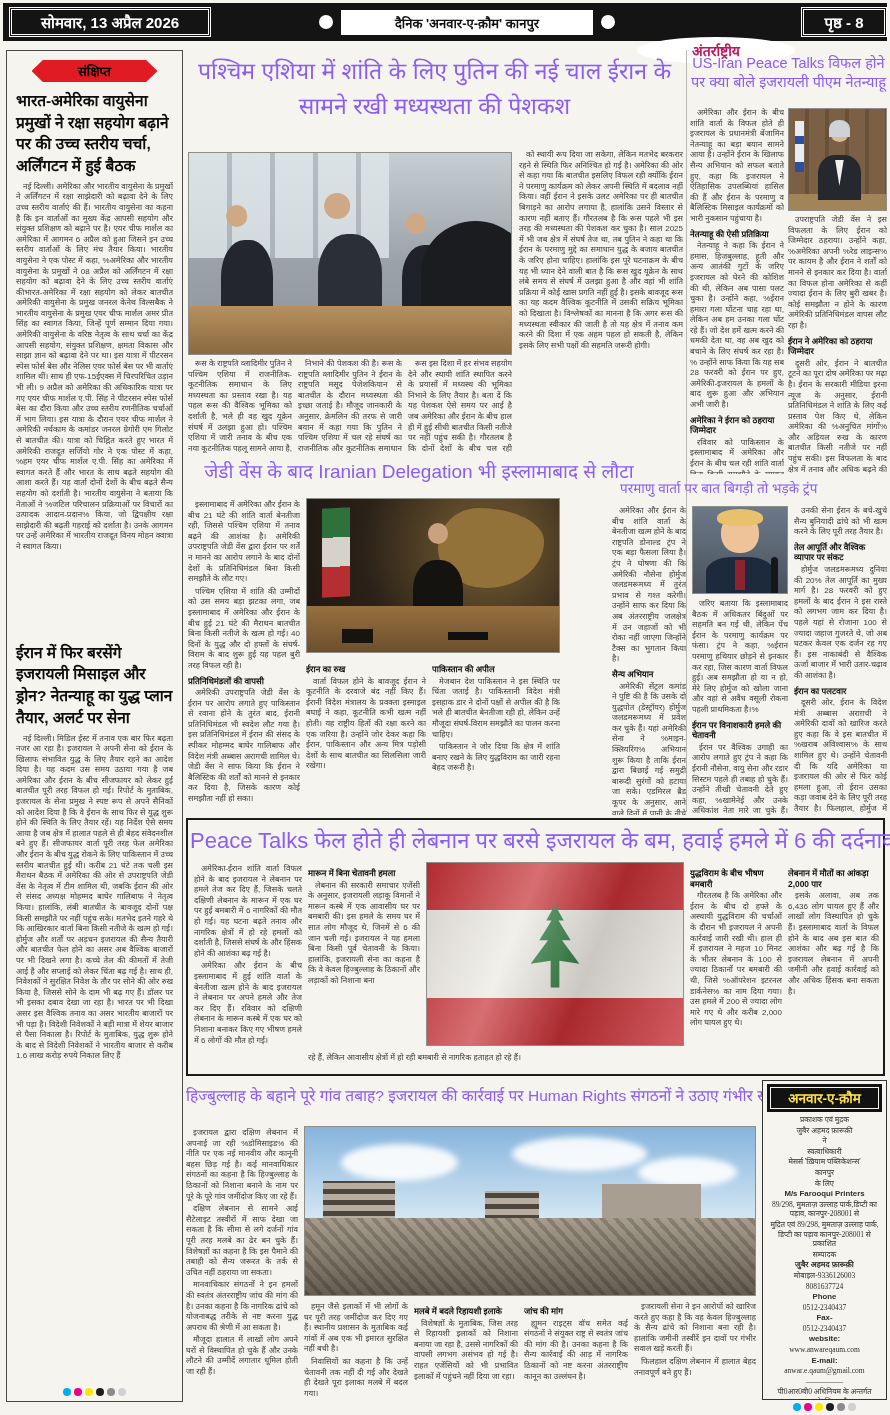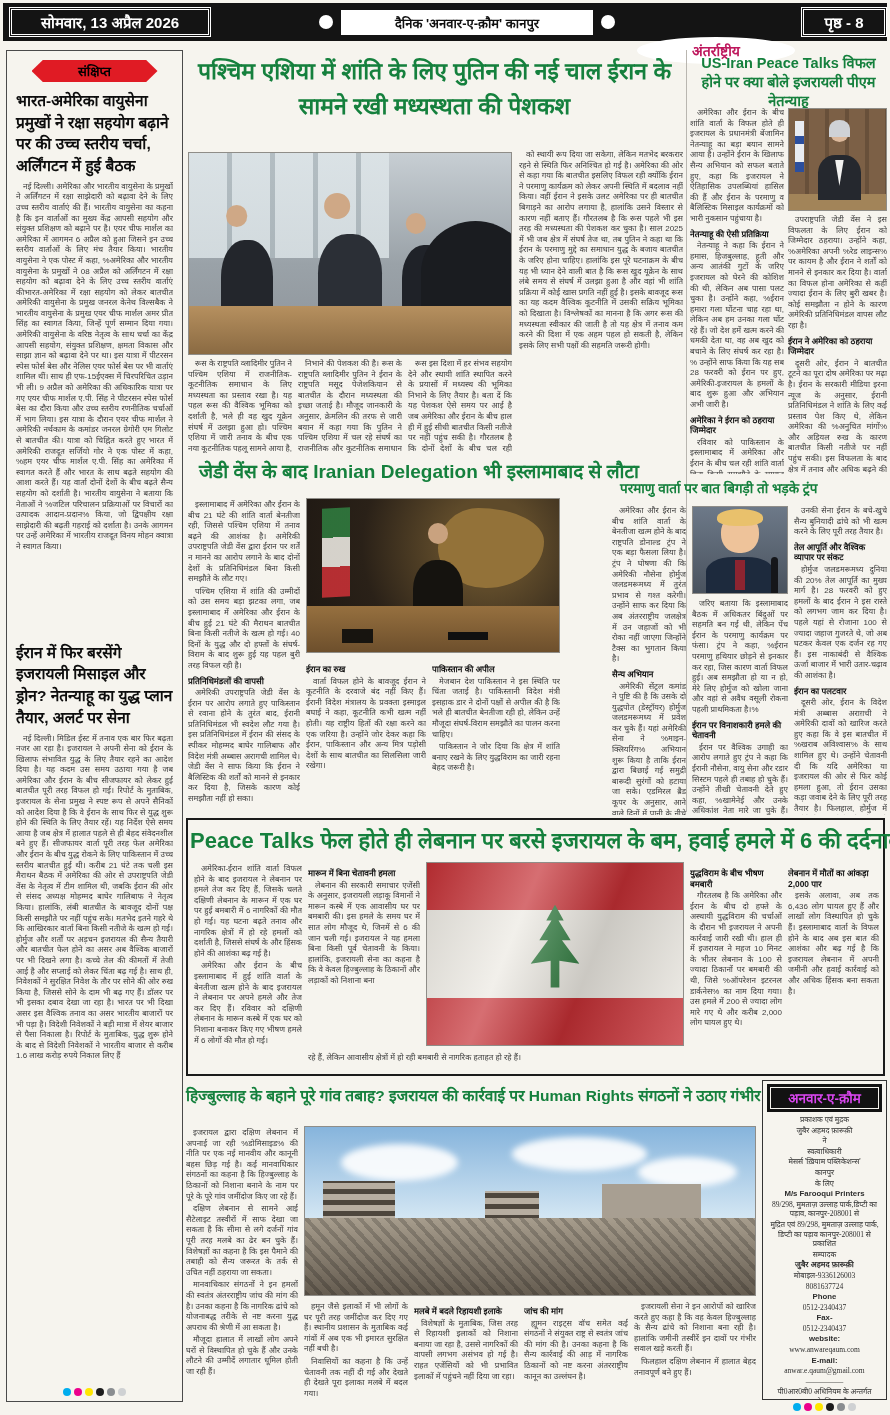--- a/index.html
+++ b/index.html
@@ -16,21 +16,21 @@
            font-weight:800;font-size:13px;display:flex;align-items:center;justify-content:center;}
   .sect-ellipse{left:634px;top:6px;width:158px;height:27px;background:#fff;border-radius:50%;
            color:#be185d;font-weight:800;font-size:14px;display:flex;align-items:center;justify-content:center;margin-top:28px;}
   .pagebox{left:798px;top:4px;width:86px;height:30px;border:3px double #fff;color:#fff;
            font-weight:800;font-size:15px;display:flex;align-items:center;justify-content:center;}
 
   
   .body{font-size:8px;line-height:10.6px;color:#3c3c3c;text-align:justify;overflow:hidden;}
   .body p{margin:0 0 2px;text-indent:7px;}
   .body h4{margin:4px 0 2px;font-size:8.4px;font-weight:bold;color:#141414;text-align:left;}
-  .hl{font-weight:700;color:#15803d;}
+  .hl{font-weight:400;color:#8b5cf6;}
   .center{text-align:center;}
   .nowrap{white-space:nowrap;}
   .rule-v{width:1px;background:#b9b6b0;}
   .photo{border:1px solid #8f8d88;overflow:hidden;}
 
   
   .briefbox{left:6px;top:50px;width:177px;height:1352px;border:1px solid #4a4a4a;padding:7px 9px;overflow:hidden;}
   .ribbon{width:126px;height:22px;margin:2px auto 4px;background:#e01b24;color:#000000;font-weight:800;font-size:13px;
           display:flex;align-items:center;justify-content:center;
           clip-path:polygon(0 50%,9% 0,91% 0,100% 50%,91% 100%,9% 100%);}
@@ -72,21 +72,21 @@
   .rb-cloud{position:absolute;background:#fff;border-radius:50%;filter:blur(3px);opacity:.9;}
   .rb-ground{position:absolute;left:0;bottom:0;width:100%;height:46%;
      background:linear-gradient(#a79d8d,#655c50);}
   .rb-tex{position:absolute;left:0;bottom:0;width:100%;height:46%;
      background:repeating-linear-gradient(48deg,rgba(0,0,0,.18) 0 4px,transparent 4px 10px);}
   .rb-bld{position:absolute;background:#b7aea1;}
   .rb-win{background:repeating-linear-gradient(0deg,#4d463d 0 5px,#b7aea1 5px 11px);}
 
   
   .imprint{left:762px;top:1080px;width:125px;height:320px;border:1px solid #333;background:#f6f4ee;padding:3px 4px;overflow:hidden;}
-  .imprint-title{background:#121212;color:#d946ef;font-weight:800;font-size:13.5px;text-align:center;
+  .imprint-title{background:#121212;color:#fde047;font-weight:800;font-size:13.5px;text-align:center;
      padding:3px 0;border:2px solid #121212;outline:1px solid #f6f4ee;outline-offset:-4px;margin-bottom:3px;}
   .imprint-lines{font-size:7.5px;line-height:9.6px;color:#2e2e2e;text-align:center;}
   .imprint-lines p{margin:0 0 1px;text-indent:0;font-family:Liberation Serif, serif;}
   .imprint-lines .bold-line{font-weight:bold;font-size:7.8px;margin:1px 0;}
 
   .peacebox{left:186px;top:818px;width:699px;height:258px;border:2px solid #1b1b1b;}
 </style>
 </head>
 <body>
 

